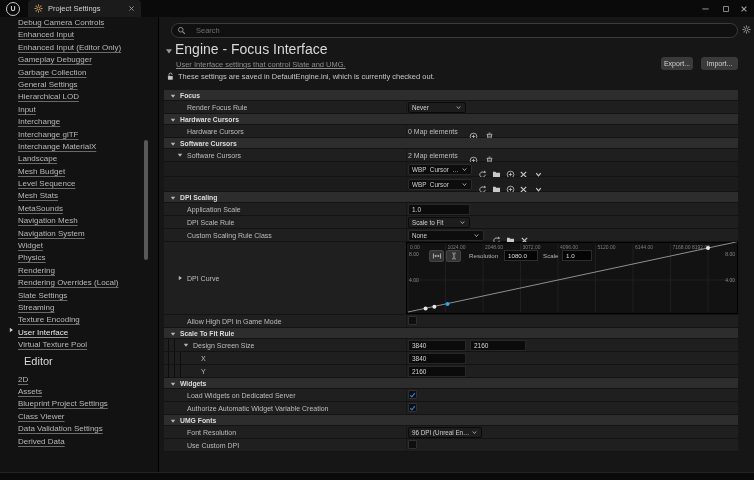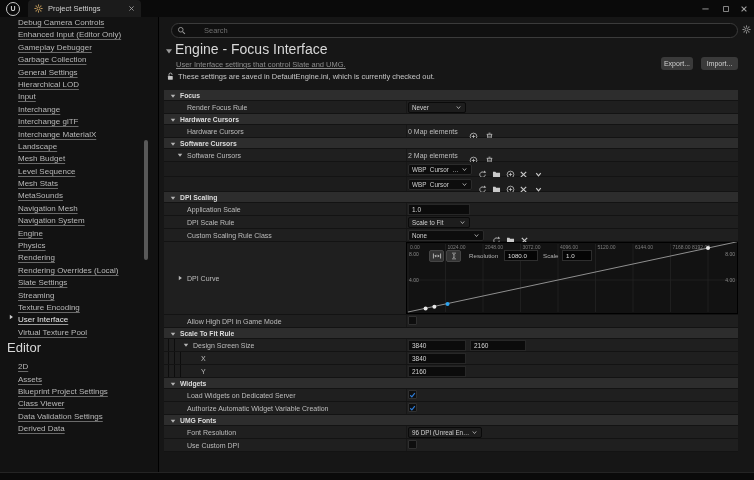--- a/index.html
+++ b/index.html
@@ -16,27 +16,27 @@
   .winctl{position:absolute;top:0;height:17px;width:17px;display:flex;align-items:center;justify-content:center;color:#a2a2a2;}
   
   .main{position:absolute;left:0;top:17px;width:754px;height:455px;background:#e5e5e5;}
   
   .sidebar{position:absolute;left:0;top:0;width:158px;height:455px;overflow:hidden;background:#121212;}
   .side-list{margin-top:-3px;}
   .side-item{position:relative;height:12.4px;line-height:12.4px;padding-left:18px;white-space:nowrap;}
   .side-label{color:#b8b8b8;font-size:8px;text-decoration:underline;text-underline-offset:2px;text-decoration-color:#6a6a6a;}
   .side-item.selected .side-label{color:#e8e8e8;text-decoration-color:#9a9a9a;}
   .sel-arrow{position:absolute;left:8px;top:3px;}
-  .editor-header{height:22px;line-height:24px;padding-left:7px;color:#d8d8d8;font-size:13px;}
+  .editor-header{height:22px;line-height:24px;padding-left:24px;color:#d8d8d8;font-size:11px;}
   .side-scroll{position:absolute;left:144px;top:123px;width:4px;height:120px;background:#585858;border-radius:2px;}
   
   .panel{position:absolute;left:158px;top:0;width:596px;height:455px;background:#161616;border-left:1px solid #000;box-sizing:border-box;}
   .searchbar{position:absolute;left:12px;top:6px;width:567px;height:15px;border:1px solid #3b3b3b;border-radius:8px;
     background:#101010;box-sizing:border-box;display:flex;align-items:center;padding:0 5px;}
-  .searchbar input{flex:1;background:transparent;border:0;outline:none;color:#cfcfcf;font-size:7.5px;margin-left:16px;
+  .searchbar input{flex:1;background:transparent;border:0;outline:none;color:#cfcfcf;font-size:7.5px;margin-left:8px;
     font-family:"Liberation Sans",sans-serif;}
   .searchbar input::placeholder{color:#6f6f6f;}
   .panel-gear{position:absolute;right:3px;top:8px;color:#9a9a9a;}
   .pg-title-arrow{position:absolute;left:6px;top:30px;color:#9a9a9a;}
   .pg-title{position:absolute;left:16px;top:24px;color:#d8d8d8;font-size:14px;}
   .pg-sub{position:absolute;left:17px;top:43px;color:#8d8d8d;font-size:7.5px;text-decoration:underline;}
   .pg-notice-lock{position:absolute;left:7px;top:55px;color:#c5c5c5;}
   .pg-notice{position:absolute;left:19px;top:55px;color:#c5c5c5;font-size:7.5px;}
   .hdr-btn{position:absolute;top:40px;height:13px;background:#3a3a3a;border-radius:3px;color:#d2d2d2;font-size:7px;
     line-height:13px;text-align:center;}
@@ -128,37 +128,38 @@
             <line x1="8" y1="2" x2="2" y2="8" stroke="currentColor" stroke-width="1.3"></line>
           </svg>
         </span>
       </span>
   </div>
 
   <div class="main">
     <div class="sidebar">
       <div class="side-list" id="engine-list">
           <div class="side-item"><span class="side-label">Debug Camera Controls</span></div>
+          <div class="side-item"><span class="side-label">Enhanced Input</span></div>
           <div class="side-item"><span class="side-label">Enhanced Input (Editor Only)</span></div>
           <div class="side-item"><span class="side-label">Gameplay Debugger</span></div>
           <div class="side-item"><span class="side-label">Garbage Collection</span></div>
           <div class="side-item"><span class="side-label">General Settings</span></div>
           <div class="side-item"><span class="side-label">Hierarchical LOD</span></div>
           <div class="side-item"><span class="side-label">Input</span></div>
           <div class="side-item"><span class="side-label">Interchange</span></div>
           <div class="side-item"><span class="side-label">Interchange glTF</span></div>
           <div class="side-item"><span class="side-label">Interchange MaterialX</span></div>
           <div class="side-item"><span class="side-label">Landscape</span></div>
           <div class="side-item"><span class="side-label">Mesh Budget</span></div>
           <div class="side-item"><span class="side-label">Level Sequence</span></div>
           <div class="side-item"><span class="side-label">Mesh Stats</span></div>
           <div class="side-item"><span class="side-label">MetaSounds</span></div>
           <div class="side-item"><span class="side-label">Navigation Mesh</span></div>
           <div class="side-item"><span class="side-label">Navigation System</span></div>
-          <div class="side-item"><span class="side-label">Engine</span></div>
+          <div class="side-item"><span class="side-label">Widget</span></div>
           <div class="side-item"><span class="side-label">Physics</span></div>
           <div class="side-item"><span class="side-label">Rendering</span></div>
           <div class="side-item"><span class="side-label">Rendering Overrides (Local)</span></div>
           <div class="side-item"><span class="side-label">Slate Settings</span></div>
           <div class="side-item"><span class="side-label">Streaming</span></div>
           <div class="side-item"><span class="side-label">Texture Encoding</span></div>
           <div class="side-item selected"><span class="ic sel-arrow" style="height: 6px; width: 6px; color: rgb(207, 207, 207);">
               <svg viewBox="0 0 8 8">
                 <path d="M2.4 1 L6.6 4 L2.4 7 Z" fill="currentColor"></path>
               </svg>

